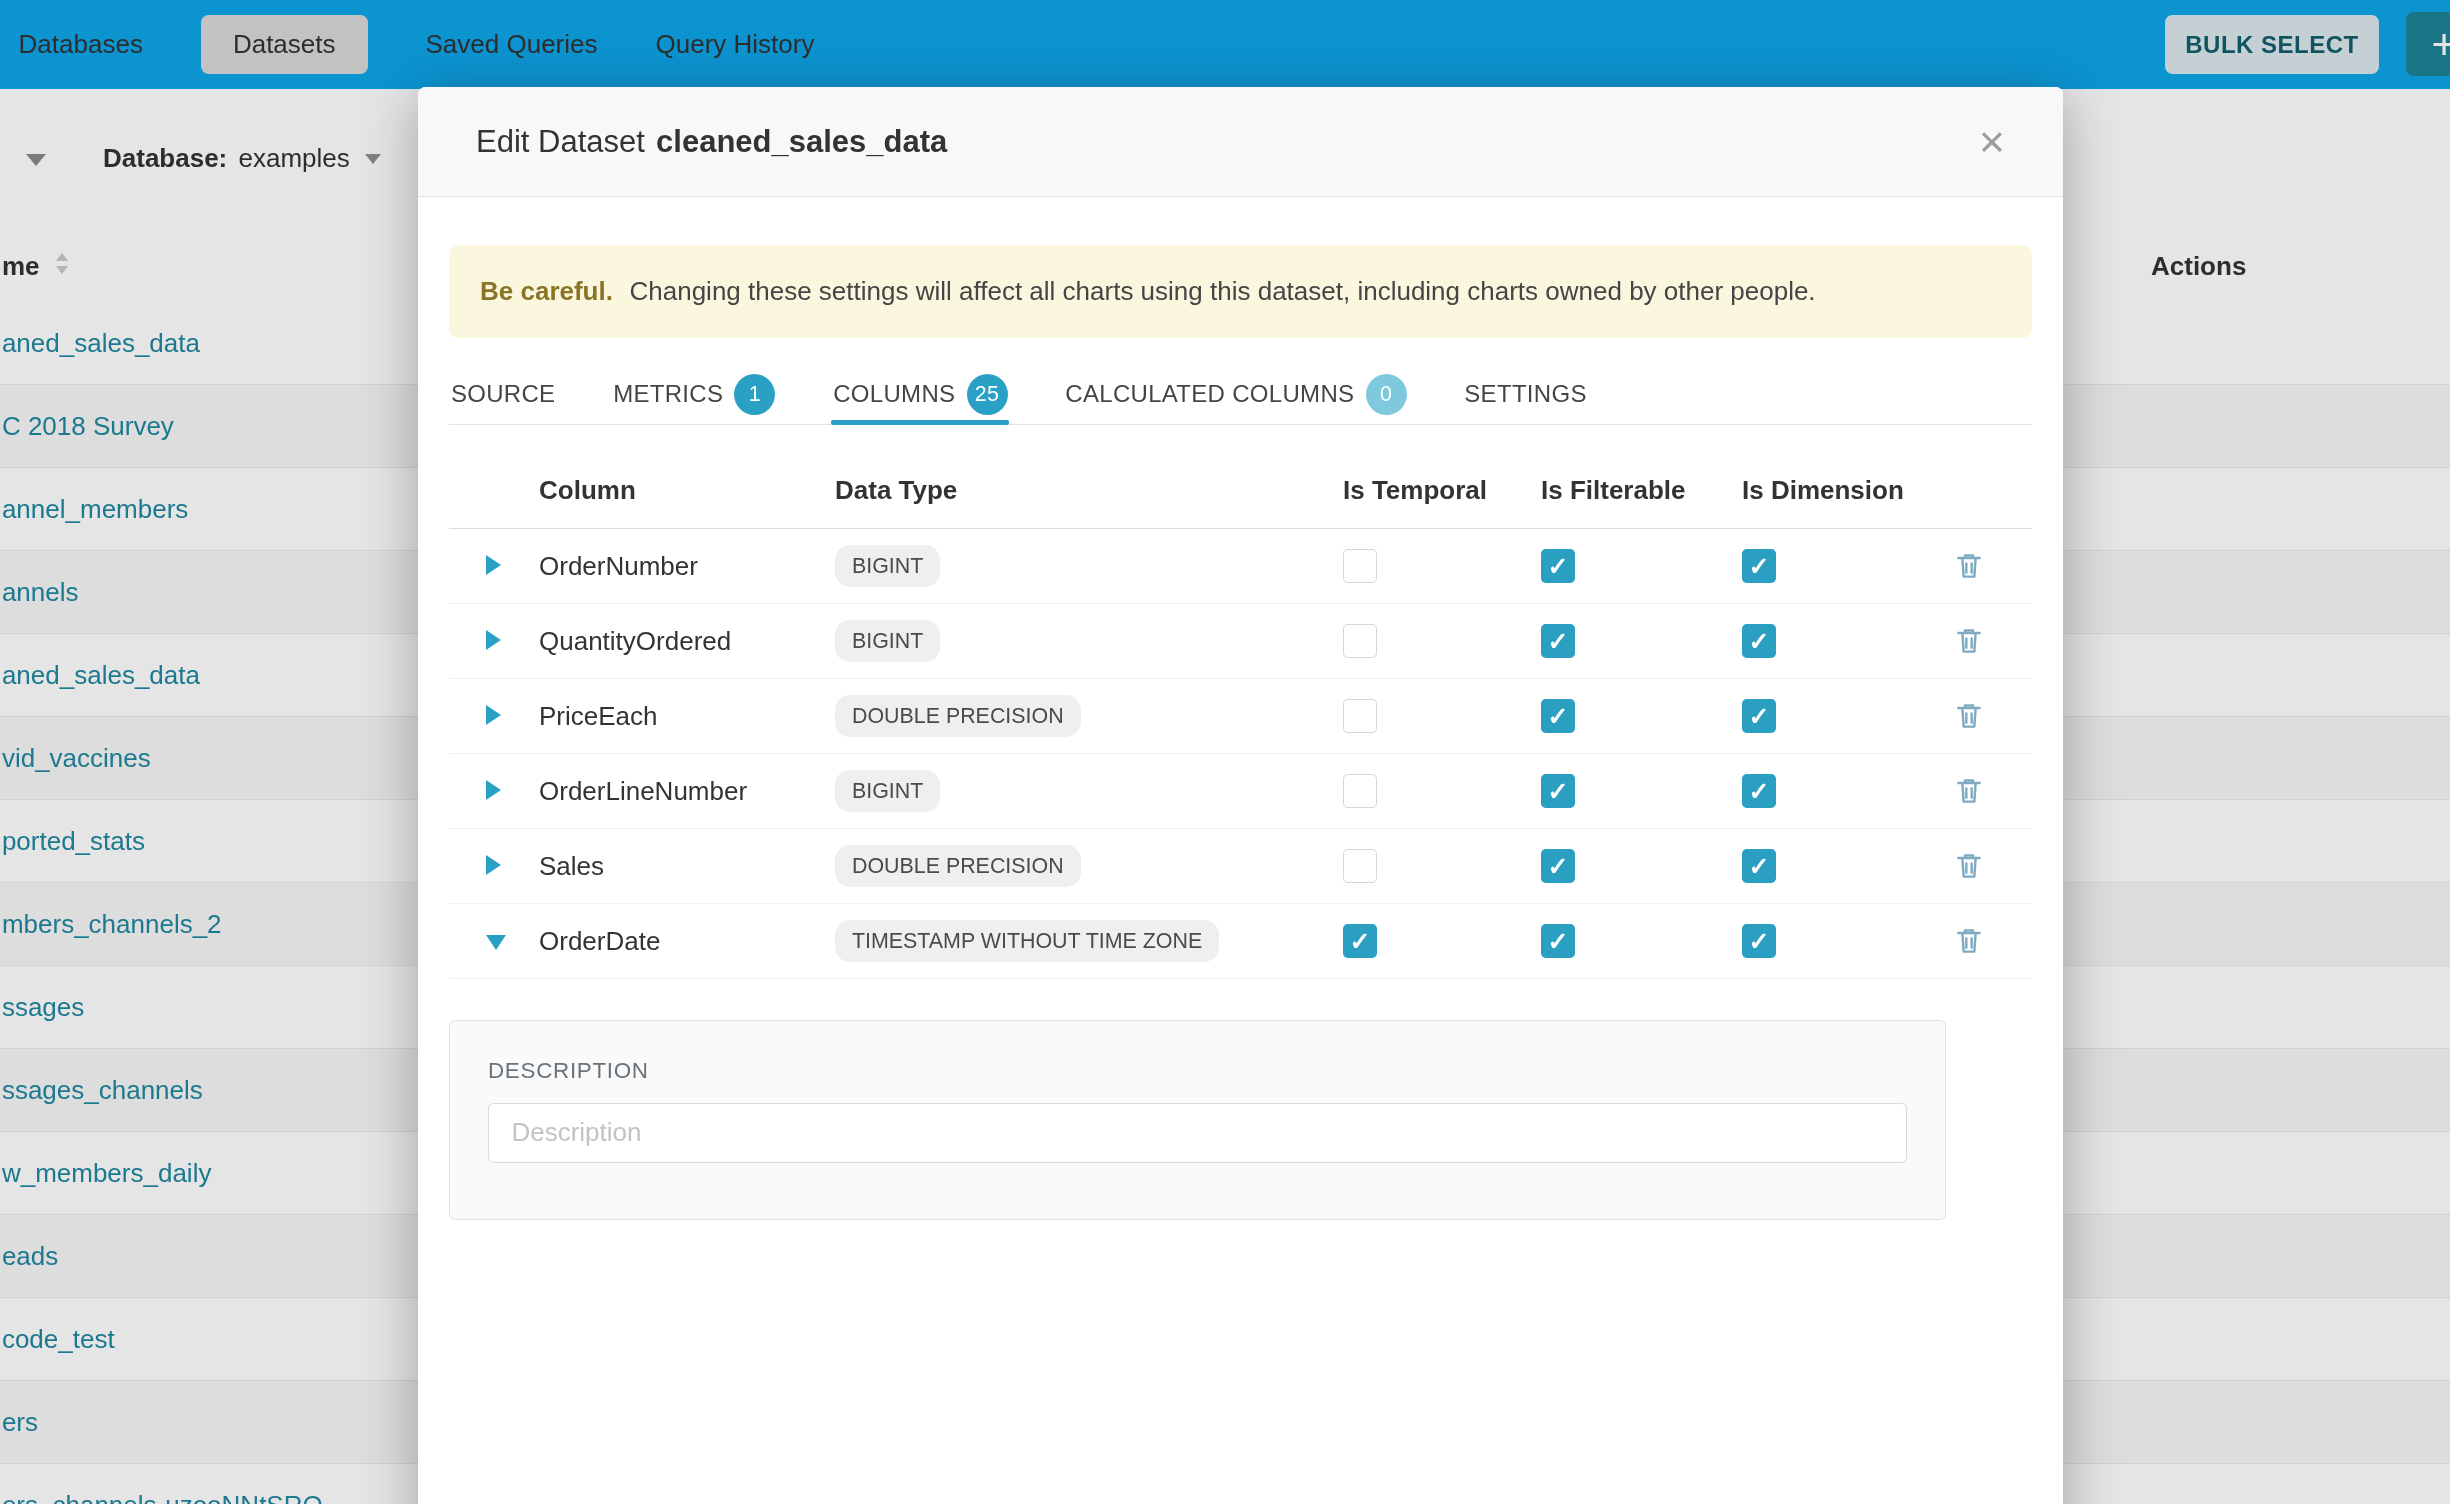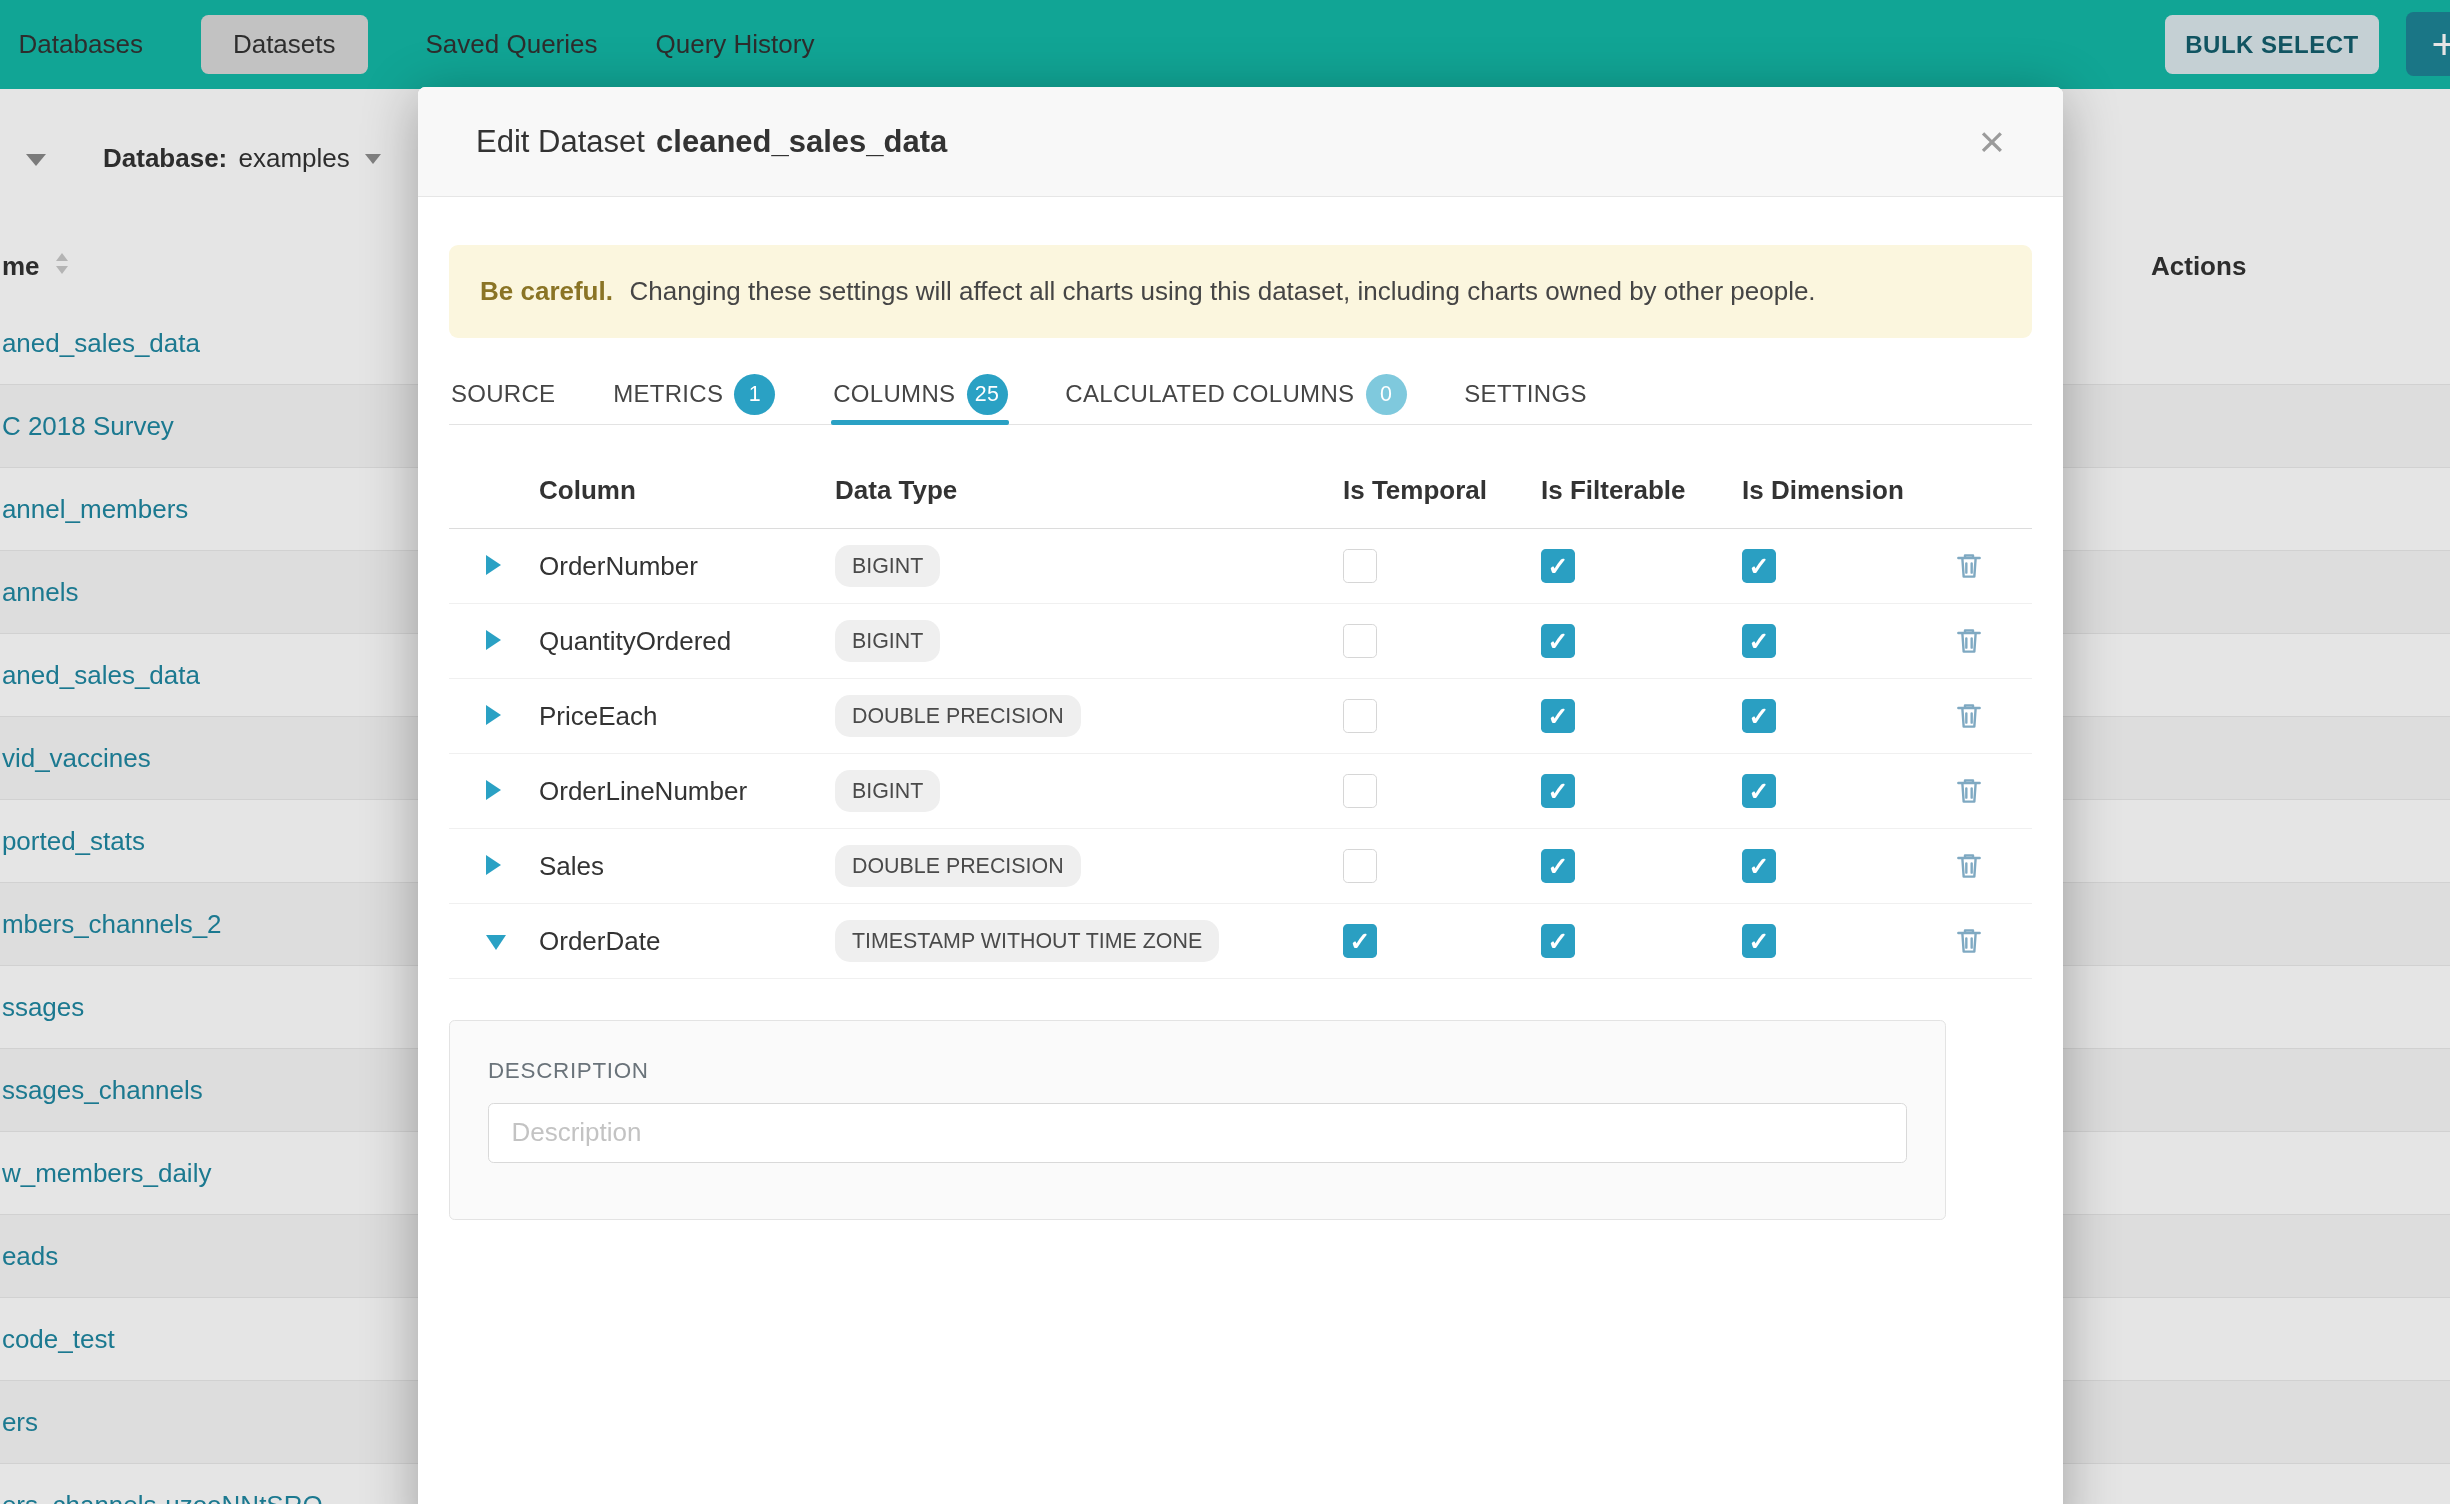--- a/index.html
+++ b/index.html
@@ -1,20 +1,20 @@
 <!DOCTYPE html>
 <html style="font-size:15px"><head>
 <meta charset="utf-8">
 <style>
   html,body{margin:0;padding:0;background:#fff;}
   body{font-family:"Liberation Sans", sans-serif; width:2450px; height:1505px; overflow:hidden;}
   .page-root{position:relative;width:2450px;height:1505px;overflow:hidden;background:#fff;}
 
   
-  .nav{position:absolute;top:0;left:0;width:100%;height:89px;background:#14b8a6;border-bottom:0.9px solid #efefef;}
+  .nav{position:absolute;top:0;left:0;width:100%;height:89px;background:#0ea5e9;border-bottom:0.9px solid #efefef;}
   .nav-items{position:absolute;left:18.6px;top:0;height:89px;display:flex;align-items:center;gap:58px;}
   .nav-item{font-size:26px;color:#333;white-space:nowrap;}
   .nav-item.active{background:#d8d8d8;border-radius:7.5px;padding:14px 32px;}
   .bulk-btn{position:absolute;left:2165px;top:15px;width:214px;height:59px;background:#dce8ec;color:#135e6d;
     font-size:24px;font-weight:600;letter-spacing:0.5px;border-radius:7.5px;display:flex;align-items:center;justify-content:center;}
   .add-btn{position:absolute;left:2406px;top:12px;width:76px;height:64px;background:#1e8496;color:#fff;
     font-size:43px;font-weight:300;border-radius:7.5px;display:flex;align-items:center;justify-content:center;}
 
   
   .pagebg{position:absolute;top:89px;left:0;width:100%;height:1416px;background:#fff;}

